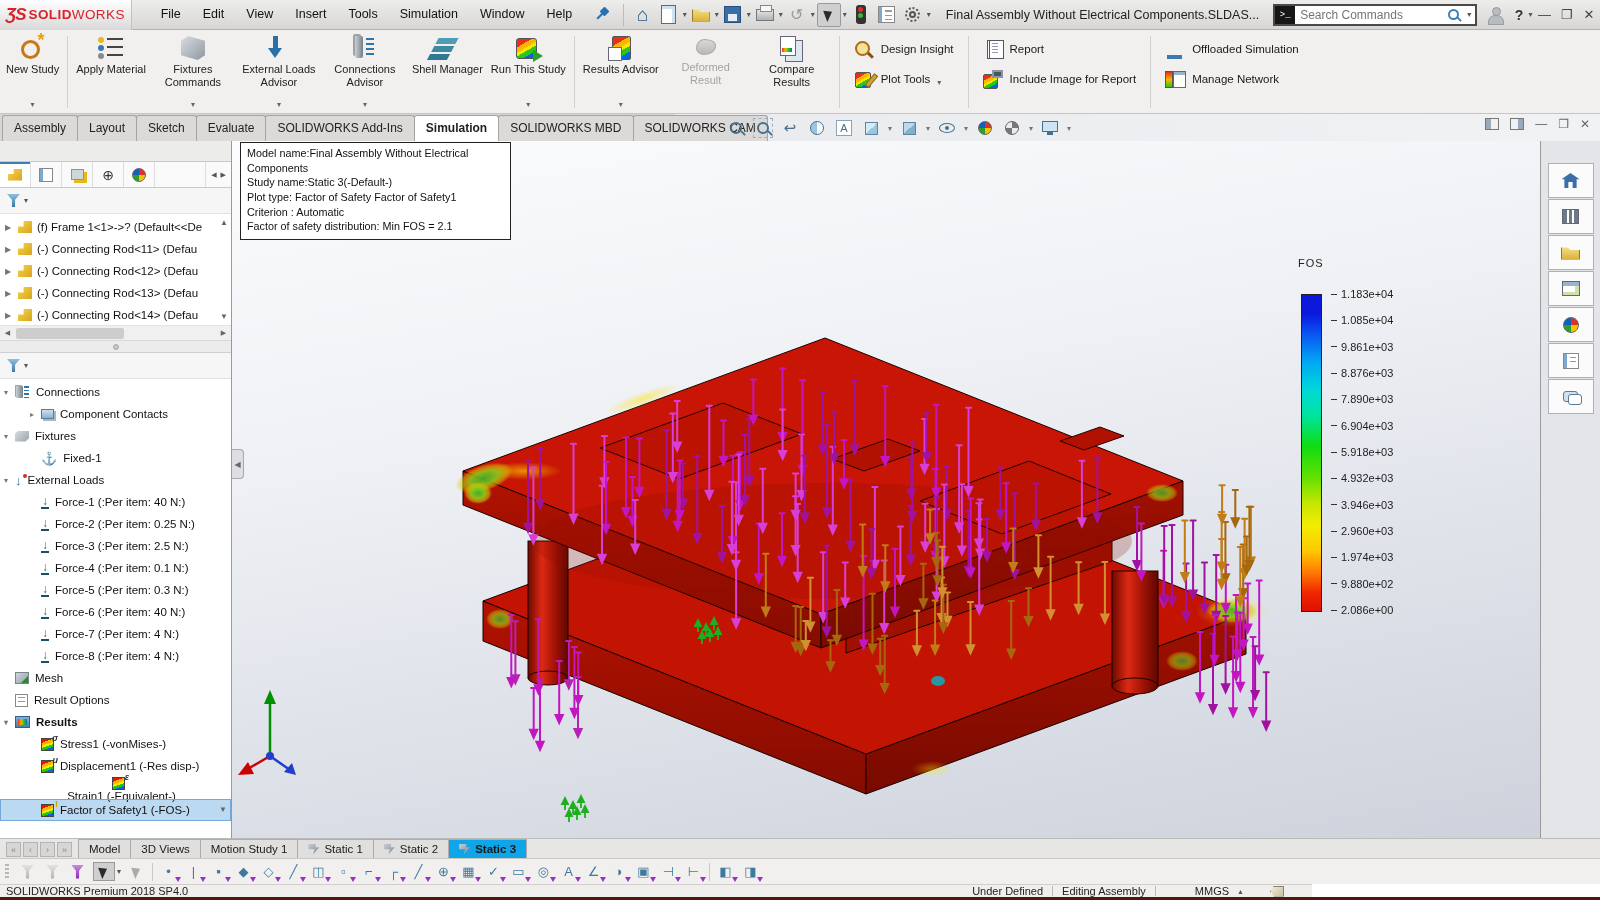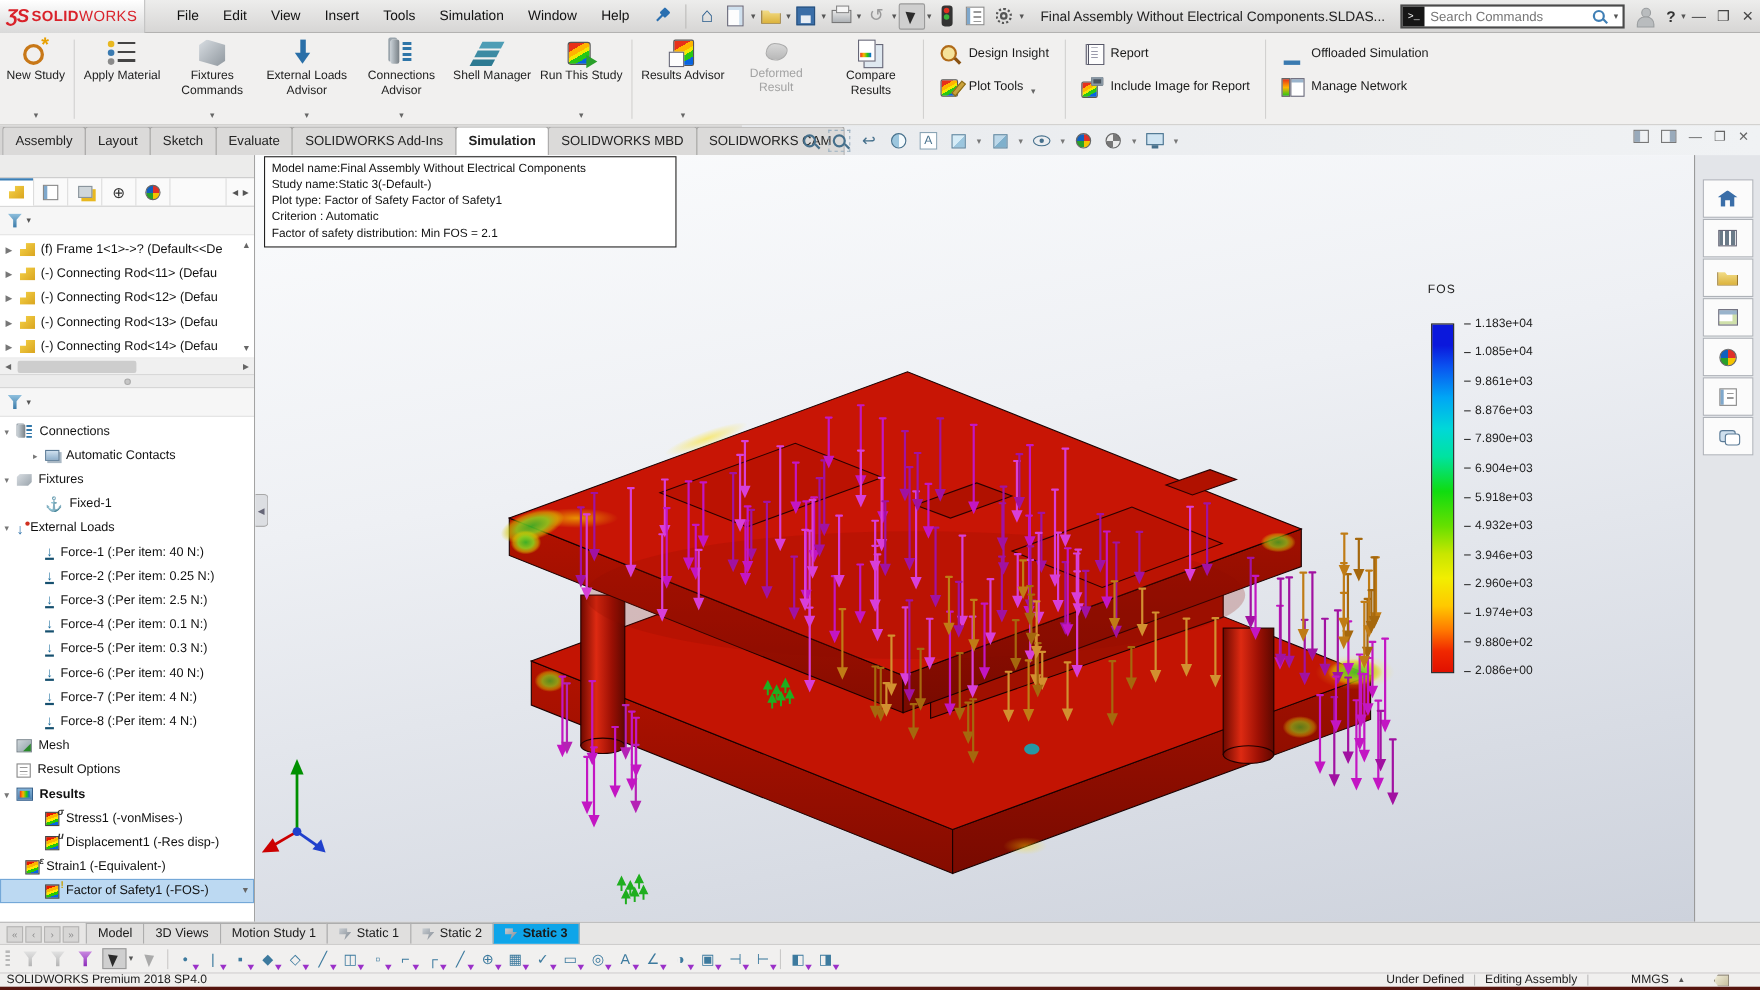--- a/index.html
+++ b/index.html
@@ -174,21 +174,21 @@
 .ic-results::after{content:"";position:absolute;left:2px;top:2px;right:2px;bottom:2px;background:linear-gradient(90deg,#e83018,#ffb400,#28c814,#0864e0)}
 .ic-plot{width:13px;height:13px;border:1px solid #444;background:linear-gradient(160deg,#e81800 0 25%,#ffb400 25% 45%,#ffe800 45% 60%,#28c800 60% 78%,#0864e0 78% 100%);position:relative}
 .ic-plot::after{position:absolute;top:-6px;right:-5px;font-size:9px;font-weight:bold;color:#333;font-style:italic}
 .ic-plot.stress::after{content:"\03C3"}
 .ic-plot.disp::after{content:"u"}
 .ic-plot.strain::after{content:"\03B5"}
 .ic-plot.fos::after{content:"!";color:#c8a000;font-style:normal}
 
 
 .viewport{position:absolute;left:232px;top:0;width:1308px;height:697px;background:linear-gradient(170deg,#fbfcfd 0%,#eef0f4 38%,#cdd2dc 100%);overflow:hidden}
-.infobox{position:absolute;left:8px;top:1px;width:375px;background:#fff;border:1px solid #222;padding:3px 6px 5px;font-size:10.8px;line-height:1.36;color:#111;z-index:5}
+.infobox{position:absolute;left:8px;top:1px;width:271px;background:#fff;border:1px solid #222;padding:3px 6px 5px;font-size:10.8px;line-height:1.36;color:#111;z-index:5}
 .v-handle{position:absolute;left:0;top:308px;width:12px;height:30px;background:#dcdee2;border:1px solid #a8a8a8;border-left:none;border-radius:0 4px 4px 0;color:#667;font-size:8px;display:flex;align-items:center;justify-content:center;z-index:5}
 .legend{position:absolute;left:1064px;top:116px;font-size:11px;color:#222;z-index:4}
 .legend-title{margin-left:2px;letter-spacing:1px}
 .legend-body{position:relative;height:318px;margin-top:25px}
 .legend-bar{position:absolute;left:5px;top:0;width:21px;height:318px;border:1px solid #222;background:linear-gradient(180deg,#0b18dc 0%,#0b18dc 6%,#0a52f0 12%,#00a6f5 21%,#00d8d8 30%,#00e3a0 38%,#10dc10 48%,#66e000 58%,#c8e600 66%,#f2ee00 73%,#ffc800 81%,#ff7800 88%,#f02800 94%,#e01000 100%)}
 .legend-label{position:absolute;left:32px;height:12px;display:flex;align-items:center;gap:4px;white-space:nowrap}
 .legend-tick{width:6px;height:1px;background:#333}
 
 
 .taskpane{position:absolute;left:1540px;top:0;width:60px;height:697px;background:#e3e5e9;border-left:1px solid #9a9a9a;padding-top:22px}
@@ -219,21 +219,21 @@
 .bt .funnel{width:13px;height:14px;clip-path:polygon(0 0,100% 0,62% 45%,62% 100%,38% 100%,38% 45%)}
 .f-gray{background:linear-gradient(#e2e2e2,#b2b2b2)}
 .f-purple{background:linear-gradient(#c989e0,#8a28b8)}
 .bt.cursorbox{background:#cfcfcf;border:1px solid #9a9a9a;width:22px}
 .bt .c-dark{width:0;height:0;border-left:8px solid #2b2b2b;border-top:4px solid transparent;border-bottom:8px solid transparent;transform:rotate(-20deg)}
 .bt .c-gray{width:0;height:0;border-left:8px solid #aaa;border-top:4px solid transparent;border-bottom:8px solid transparent;transform:rotate(-20deg)}
 .bt-caret{font-size:8px;color:#555;margin-left:-4px}
 .vsep{width:1px;height:18px;background:#cac9c8;flex:none}
 
 
-.statusbar{position:absolute;top:884px;left:0;width:1600px;height:13px;background:#f0efee;border-top:1px solid #cfcecd;font-size:11px;display:flex;align-items:center;color:#222}
+.statusbar{position:absolute;top:884px;left:0;width:1312px;height:13px;background:#f0efee;border-top:1px solid #cfcecd;font-size:11px;display:flex;align-items:center;color:#222}
 .sb-left{padding-left:6px;flex:1}
 .ssep{width:1px;height:10px;background:#bbb;margin:0 9px}
 .sb-units{display:flex;align-items:center;gap:8px;margin:0 26px 0 30px}
 .sb-units .ucaret{font-size:7px;color:#555}
 .tag-ic{width:14px;height:11px;background:linear-gradient(135deg,#f0ecd8,#c8c0a0);border:1px solid #8a8270;clip-path:polygon(0 55%,28% 0,100% 0,100% 100%,28% 100%);margin-right:28px}
 .bottomstrip{position:absolute;top:897px;left:0;width:1600px;height:3px;background:#56150f}
 </style>
 </head>
 <body>
 
@@ -526,21 +526,21 @@
     <div class="stree">
       <span class="st-dn">▼</span>
     <div class="srow" style="padding-left: 4px;">
           <span class="arr">▾</span>
           <span class="sic ic-connections"></span>
           <span>Connections</span>
         </div>
         <div class="srow" style="padding-left: 30px;">
           <span class="arr">▸</span>
           <span class="sic ic-contacts"></span>
-          <span>Automatic Contacts</span>
+          <span>Component Contacts</span>
         </div>
         <div class="srow" style="padding-left: 4px;">
           <span class="arr">▾</span>
           <span class="sic ic-fixtures"></span>
           <span>Fixtures</span>
         </div>
         <div class="srow" style="padding-left: 30px;">
           <span class="arr"></span>
           <span class="sic ic-anchor">⚓</span>
           <span>Fixed-1</span>
@@ -608,21 +608,21 @@
         <div class="srow" style="padding-left: 30px;">
           <span class="arr"></span>
           <span class="sic ic-plot stress"></span>
           <span>Stress1 (-vonMises-)</span>
         </div>
         <div class="srow" style="padding-left: 30px;">
           <span class="arr"></span>
           <span class="sic ic-plot disp"></span>
           <span>Displacement1 (-Res disp-)</span>
         </div>
-        <div class="srow" style="padding-left: 12px;">
+        <div class="srow" style="padding-left: 12px; flex-direction: column;">
           <span class="arr"></span>
           <span class="sic ic-plot strain"></span>
           <span>Strain1 (-Equivalent-)</span>
         </div>
         <div class="srow sel" style="padding-left: 30px;">
           <span class="arr"></span>
           <span class="sic ic-plot fos"></span>
           <span>Factor of Safety1 (-FOS-)</span>
         </div>
       </div>

